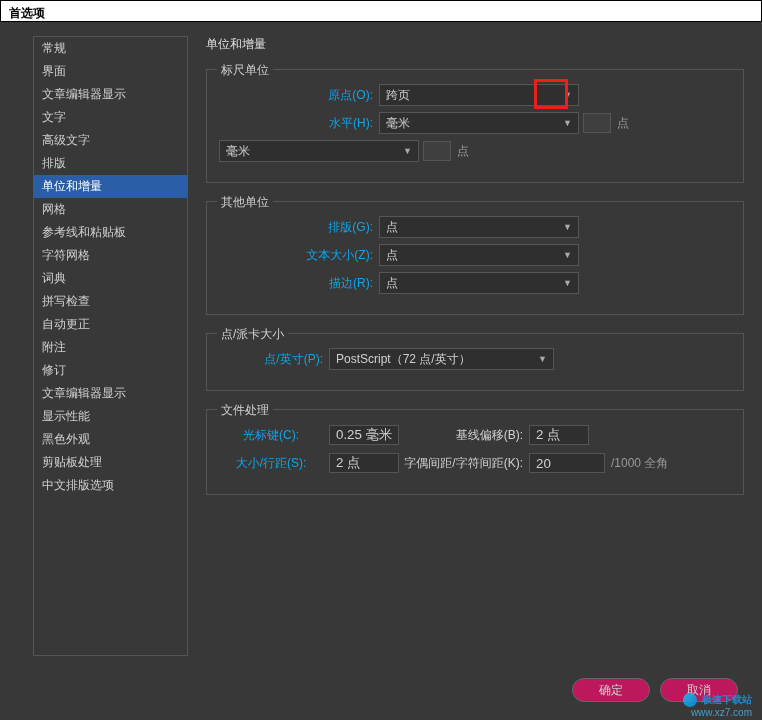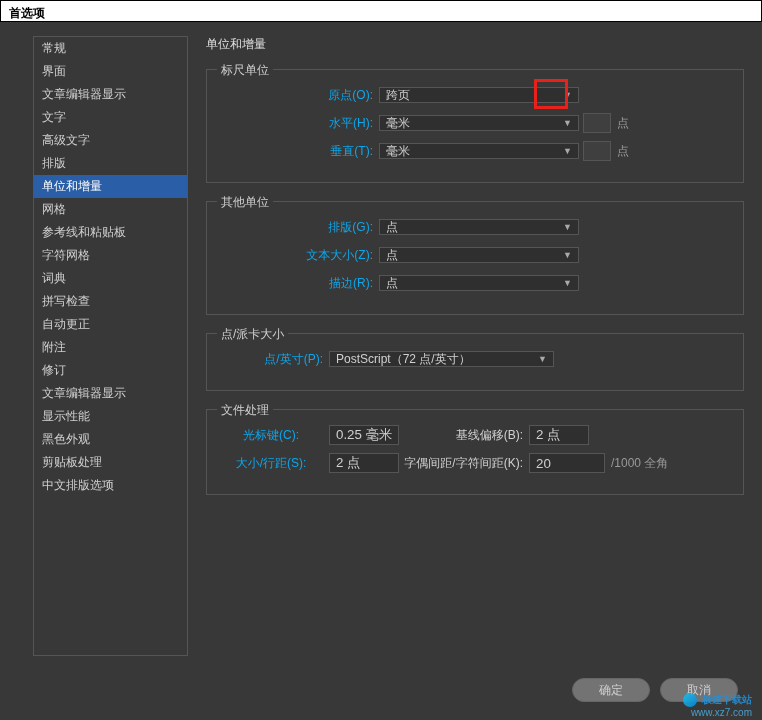--- a/index.html
+++ b/index.html
@@ -74,21 +74,21 @@
   text-align: right;
   color: #0ea5e9;
   padding-right: 6px;
 }
 .w120 { width: 160px; }
 .w110 { width: 110px; }
 .select {
   background: #2f2f2f;
   border: 1px solid #555;
   color: #d0d0d0;
-  height: 16px;
+  height: 22px;
   padding: 0 6px;
   display: flex;
   align-items: center;
   justify-content: space-between;
   cursor: pointer;
 }
 .select .chev {
   font-size: 9px;
   color: #aaa;
 }
@@ -113,21 +113,21 @@
   pointer-events: none;
 }
 .footer {
   position: absolute;
   bottom: 18px;
   right: 24px;
   display: flex;
   gap: 10px;
 }
 .btn {
-  background: #737373;
+  background: #be185d;
   border: 1px solid #666;
   border-radius: 12px;
   color: #d0d0d0;
   width: 78px;
   height: 24px;
   display: flex;
   align-items: center;
   justify-content: center;
   cursor: pointer;
 }
@@ -197,21 +197,20 @@
       <div class="row">
         <span class="lbl w120">水平(H):</span>
         <div class="select sel200">
           <span>毫米</span>
           <span class="chev">▼</span>
         </div>
         <div class="spacer-small"></div>
         <span class="unitlbl">点</span>
       </div>
       <div class="row">
-        <span class="lbl w120">垂直(T):</span>
         <div class="select sel200">
           <span>毫米</span>
           <span class="chev">▼</span>
         </div>
         <div class="spacer-small"></div>
         <span class="unitlbl">点</span>
       </div>
     </fieldset>
 
     <fieldset>

